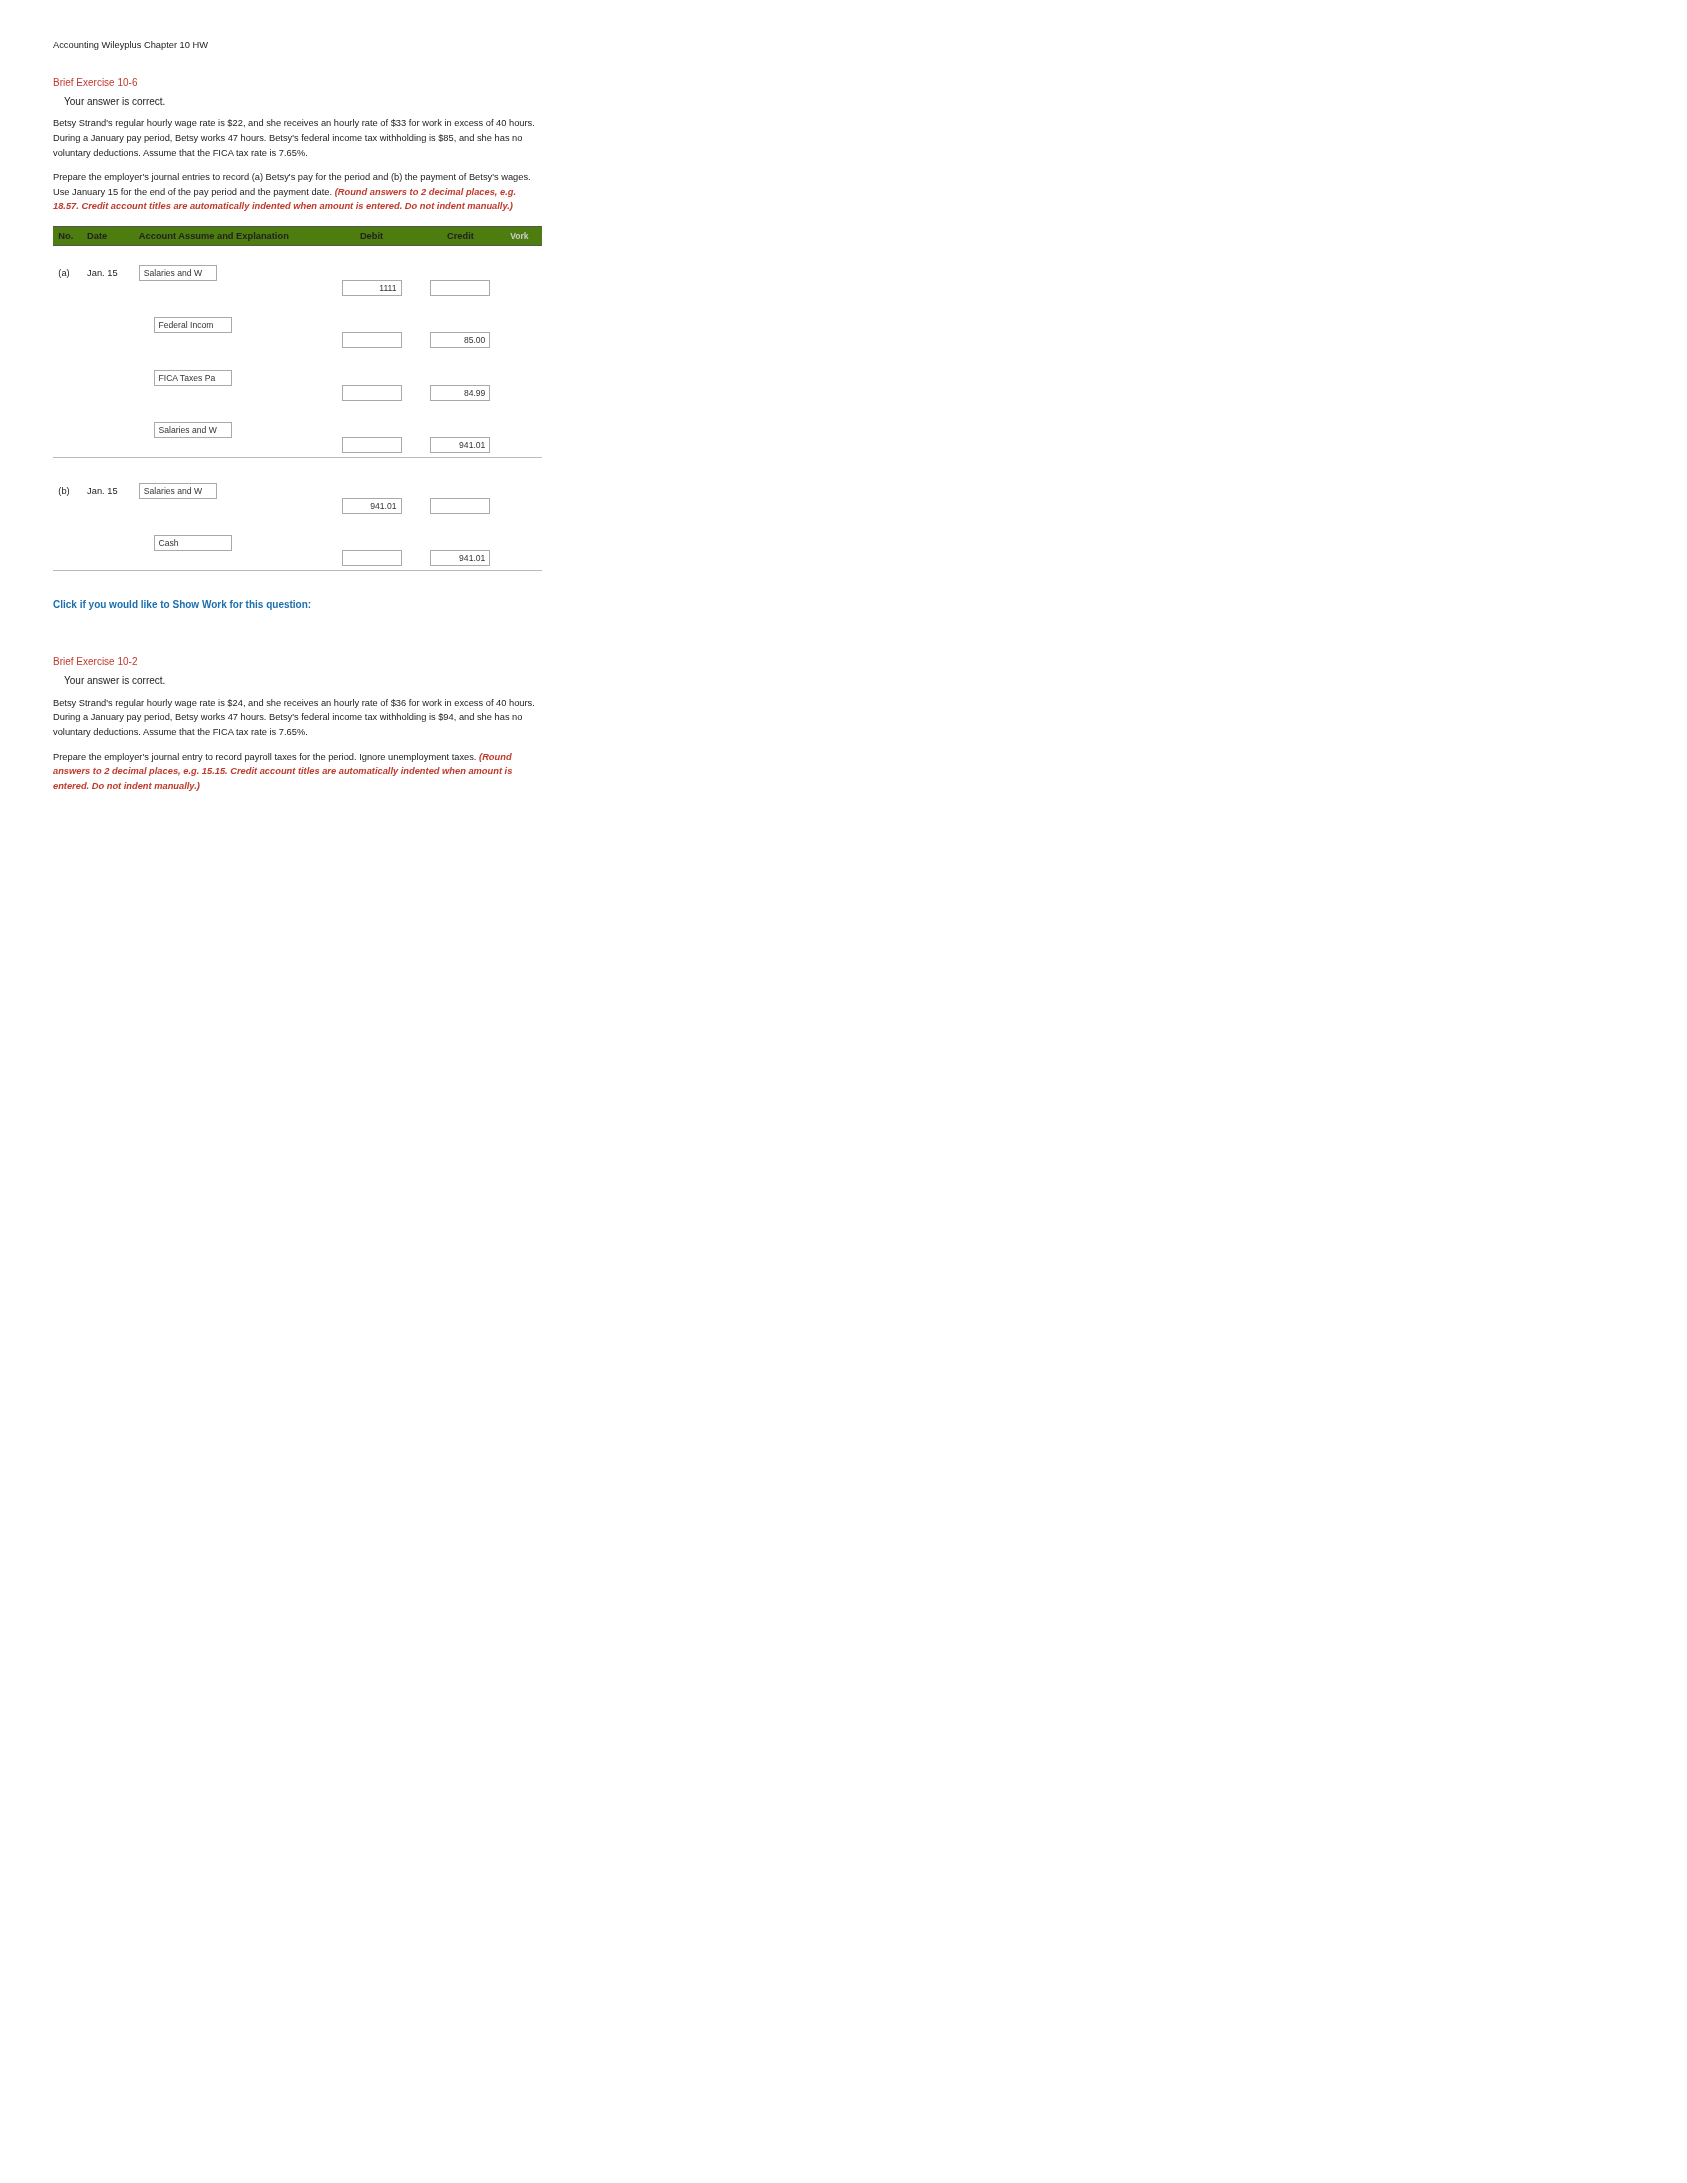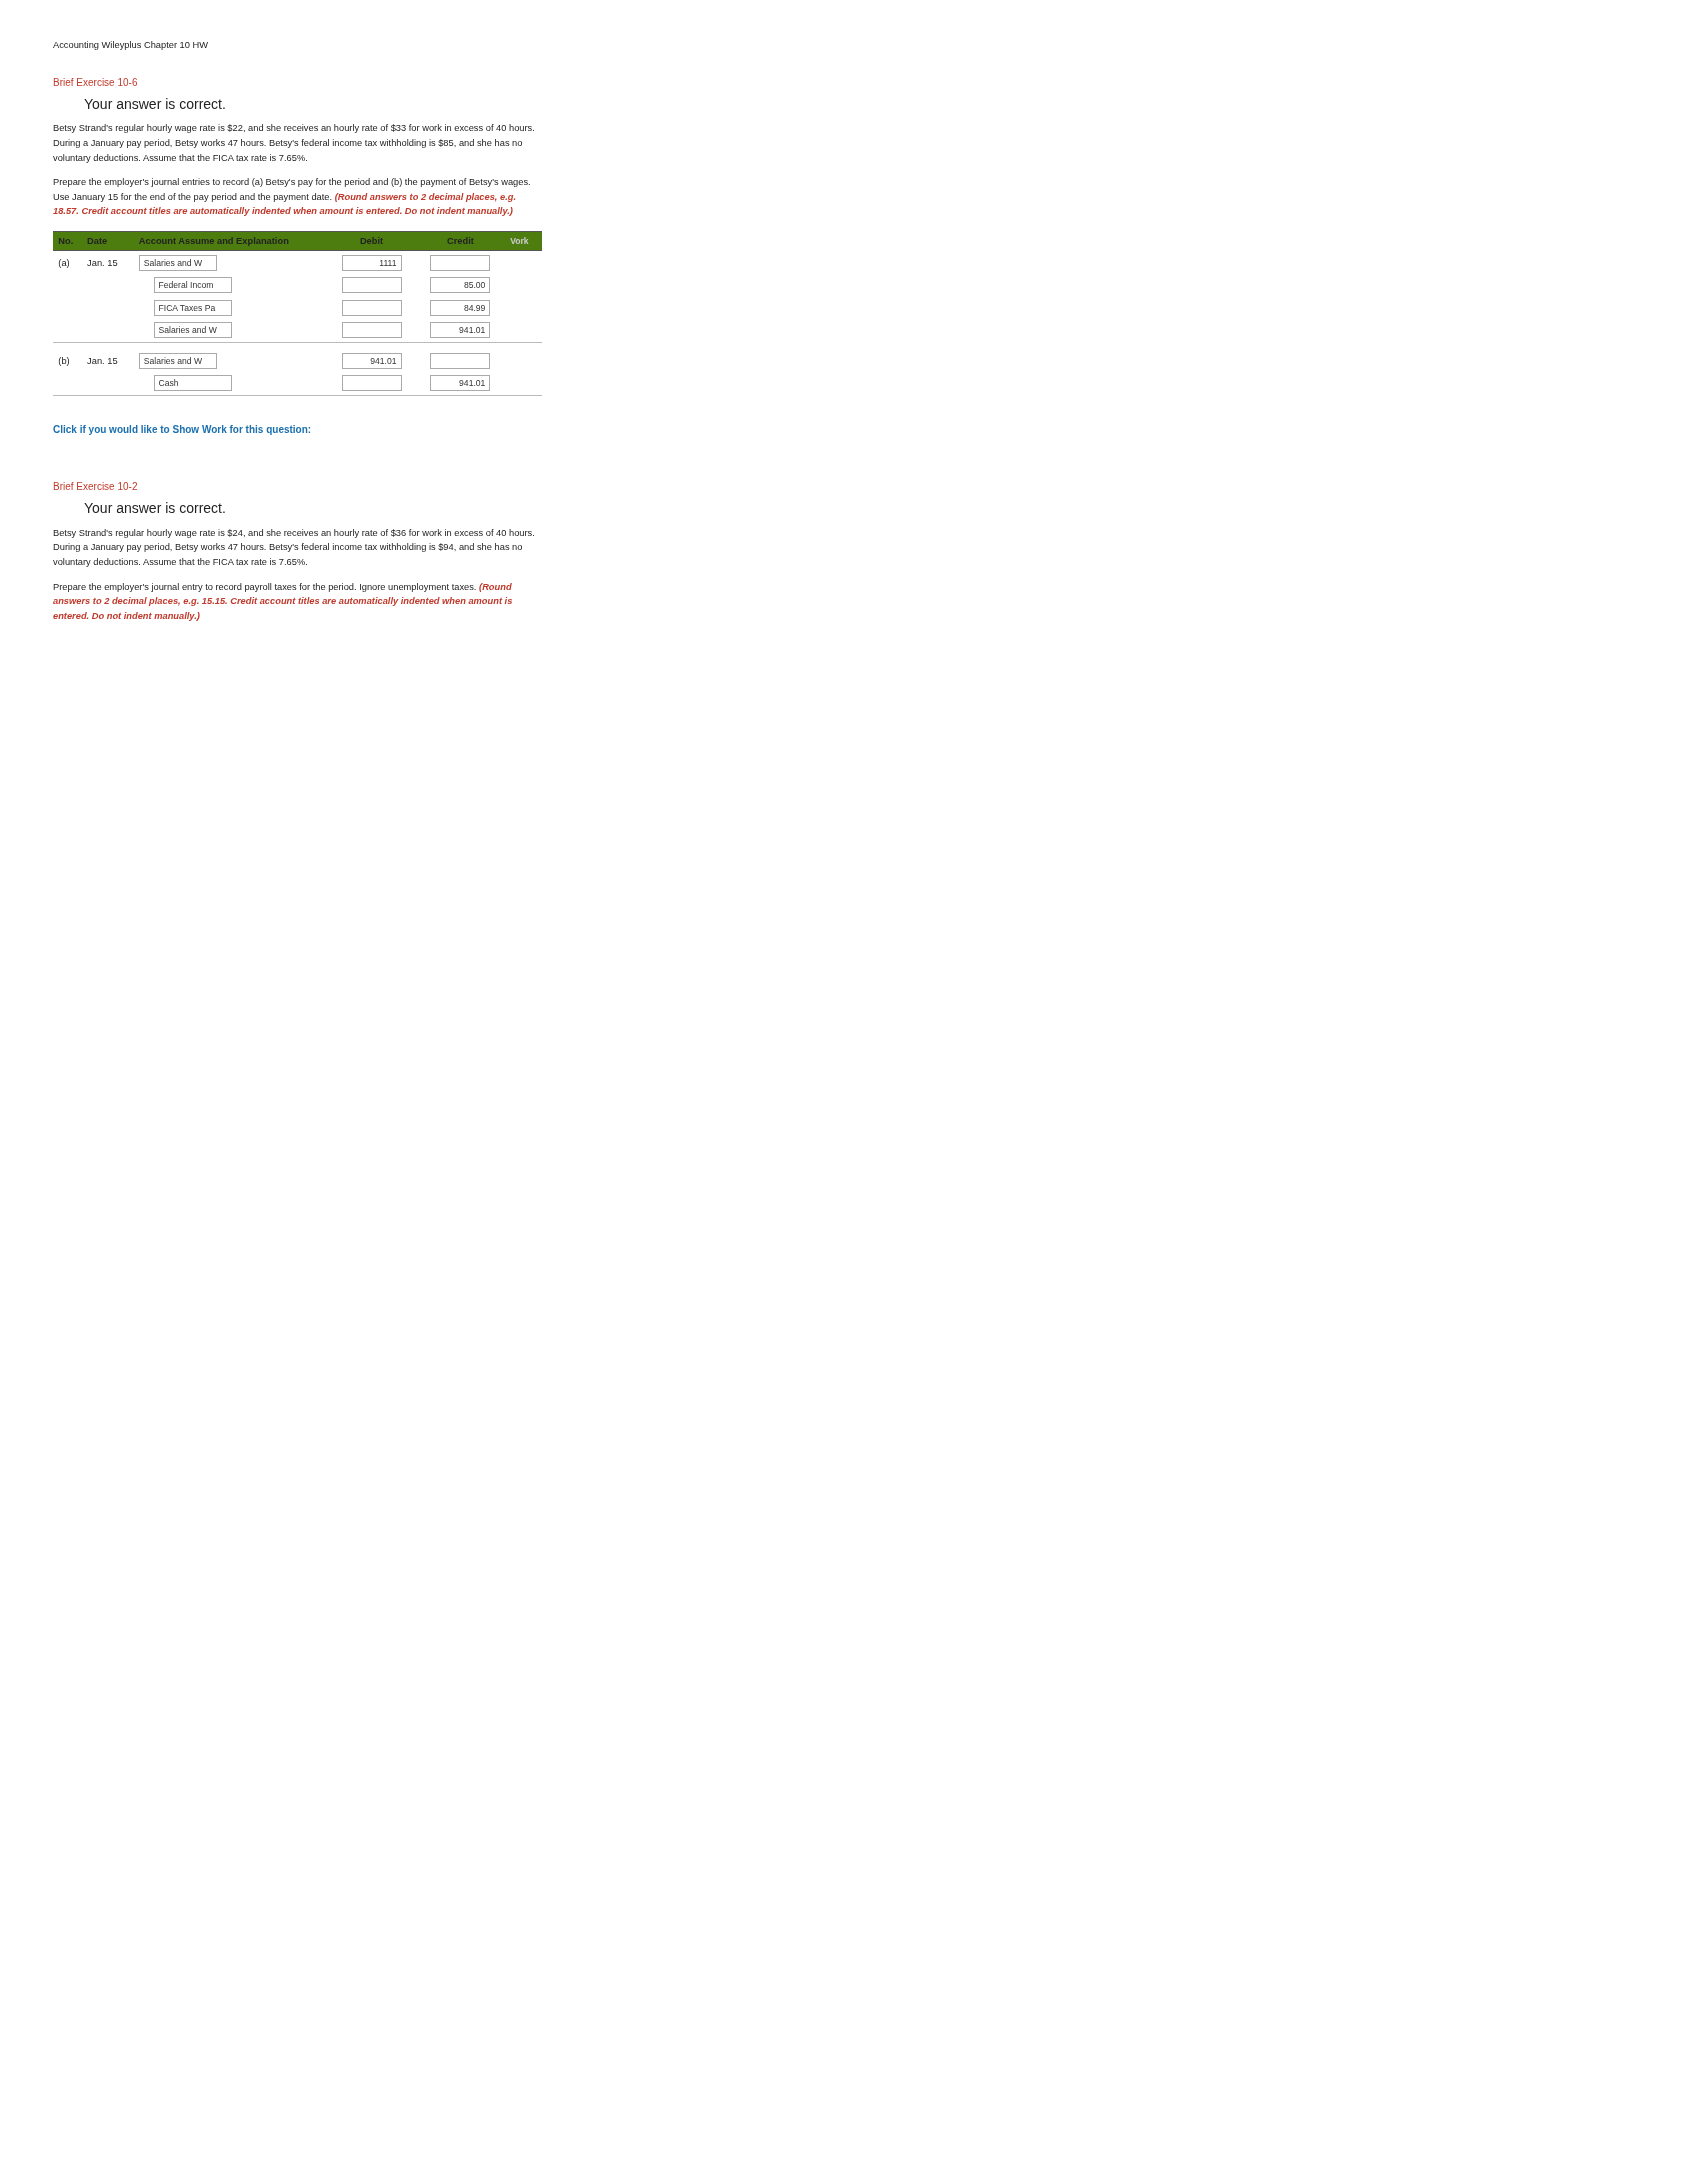--- a/index.html
+++ b/index.html
@@ -16,23 +16,23 @@
       margin-bottom: 26.5px;
       color: #222;
     }
     .exercise-title {
       color: #c0392b;
       font-weight: normal;
       font-size: 10px;
       margin-bottom: 8px;
     }
     .correct-msg {
-      margin-left: 31px;
+      margin-left: 11px;
       margin-bottom: 9.3px;
-      font-size: 14px;
+      font-size: 10px;
     }
     .description {
       font-size: 9.3px;
       line-height: 1.6;
       margin-bottom: 9.3px;
     }
     .instructions {
       font-size: 9.3px;
       line-height: 1.6;
       margin-bottom: 12px;
@@ -78,20 +78,21 @@
       font-size: 8.6px;
       background: #fff;
       color: #333;
     }
     input.account-input {
       width: 78px;
     }
     input.amount-input {
       width: 60px;
       text-align: right;
+      margin-top: 30px;
     }
 
     .show-work-link {
       color: #1a6faf;
       font-size: 10px;
       font-weight: bold;
       cursor: pointer;
       display: inline-block;
       margin-bottom: 26.5px;
       margin-top: 19px;

